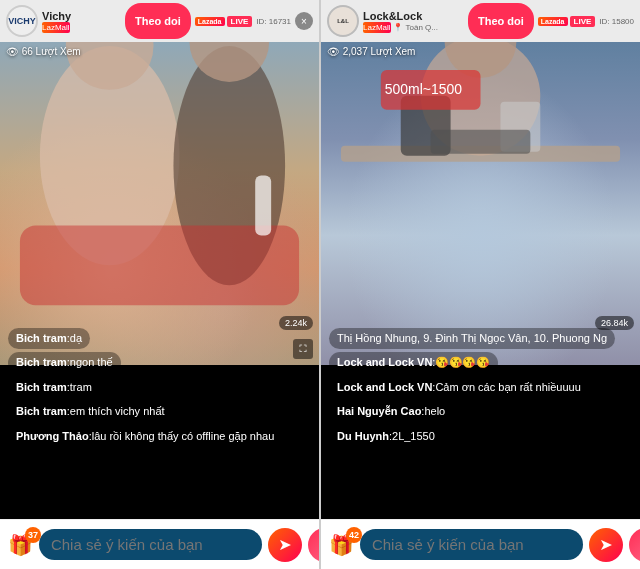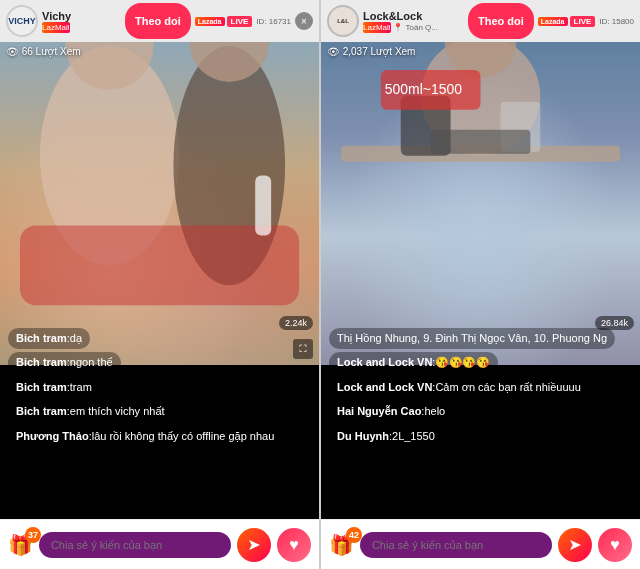--- a/index.html
+++ b/index.html
@@ -249,25 +249,25 @@
       background: #fff;
       display: flex;
       align-items: center;
       padding: 0 8px;
       gap: 6px;
       border-top: 1px solid #eee;
     }
 
     .chat-input {
       flex: 1;
-      background: #701a75;
+      background: #0c4a6e;
       border: none;
       border-radius: 20px;
       padding: 7px 12px;
-      font-size: 11px;
+      font-size: 15px;
       color: #999;
       outline: none;
     }
 
     .action-btn {
       width: 34px;
       height: 34px;
       border-radius: 50%;
       border: none;
       display: flex;

